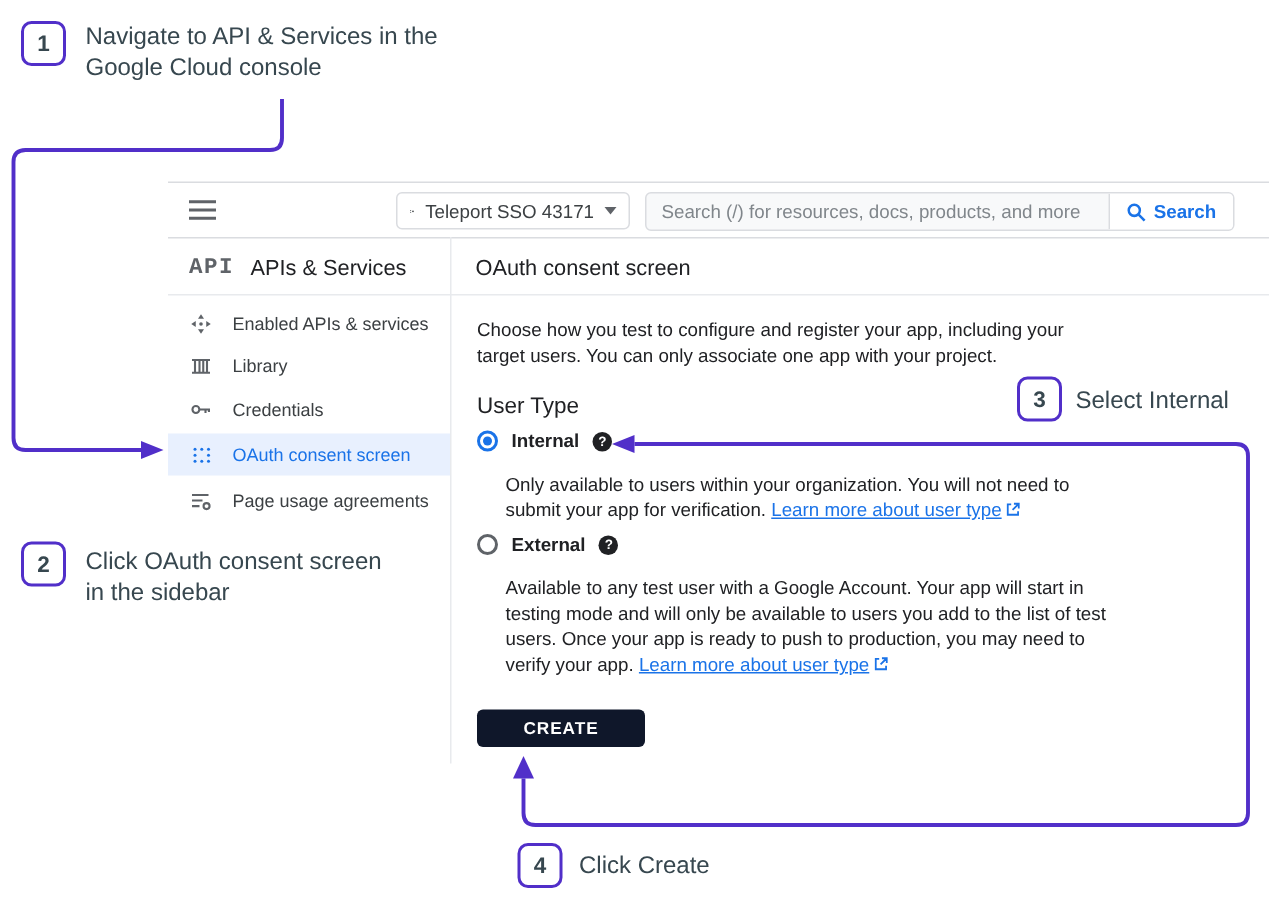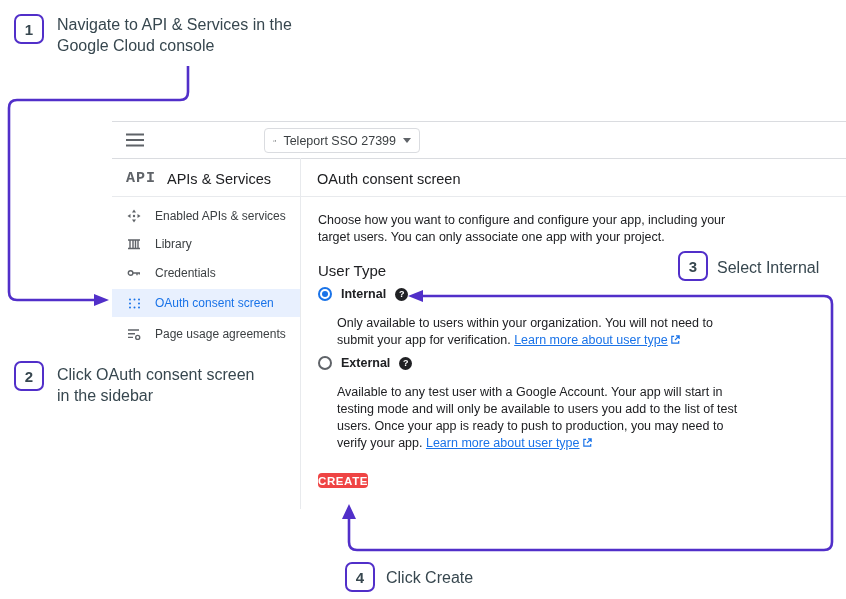--- a/index.html
+++ b/index.html
@@ -63,21 +63,21 @@
   .radio.unsel{border:2px solid #5f6368;}
   .radio-label{font-size:12.5px;font-weight:bold;color:#202124;}
   .help-icon{width:13px;height:13px;border-radius:50%;background:#202124;color:#fff;font-size:9px;
         font-weight:bold;display:flex;align-items:center;justify-content:center;cursor:pointer;}
   .option-desc{position:absolute;left:225px;font-size:12.5px;line-height:17px;color:#202124;}
   .option-desc .desc-text{white-space:pre-line;}
   #desc-internal{top:193px;width:470px;}
   #desc-external{top:262px;width:480px;}
   .learn-link{color:#1a73e8;text-decoration:underline;cursor:pointer;}
   .ext-ico{display:inline-block;vertical-align:-1px;margin-left:2px;}
-  #create-btn{position:absolute;left:206px;top:351px;height:15px;padding:0 0;background:#ef4444;
+  #create-btn{position:absolute;left:206px;top:351px;height:25px;padding:0 31px;background:#0f172a;
         border:none;border-radius:4px;color:#fff;font-size:11.5px;font-weight:bold;letter-spacing:.6px;
         cursor:pointer;font-family:"Liberation Sans",sans-serif;}
 </style>
 </head>
 <body>
 
 <div id="canvas">
 
   <svg id="connectors" viewBox="0 0 846 599">
     <g fill="none" stroke="#512fc9" stroke-width="2.6">
@@ -118,22 +118,32 @@
     <div id="gcp-header">
       <svg id="hamburger" viewBox="0 0 18 14">
         <path d="M0 1.5 H18 M0 7 H18 M0 12.5 H18" stroke="#5f6368" stroke-width="2"></path>
       </svg>
       <div id="project-selector">
         <svg width="14" height="14" viewBox="0 0 14 14">
           <circle cx="3.2" cy="4" r="1.4" fill="#3c4043"></circle>
           <circle cx="3.2" cy="9.3" r="1.4" fill="#3c4043"></circle>
           <circle cx="9.5" cy="6.6" r="2.3" fill="#3c4043"></circle>
         </svg>
-        <span class="pname">Teleport SSO 27399</span>
+        <span class="pname">Teleport SSO 43171</span>
         <span class="caret-down"></span>
+      </div>
+      <div id="search-bar">
+        <input id="search-input" placeholder="Search (/) for resources, docs, products, and more" style="">
+        <button id="search-btn">
+          <svg width="13" height="13" viewBox="0 0 14 14">
+            <circle cx="5.6" cy="5.6" r="4" fill="none" stroke="#1a73e8" stroke-width="1.8"></circle>
+            <path d="M8.7 8.7 L13 13" stroke="#1a73e8" stroke-width="1.8"></path>
+          </svg>
+          <span>Search</span>
+        </button>
       </div>
     </div>
 
     <div id="api-logo">API</div>
     <div id="sidebar-title">APIs &amp; Services</div>
     <div id="page-title">OAuth consent screen</div>
     <div id="subheader-border"></div>
     <div id="v-divider"></div>
 
     <div class="nav-item" id="nav-0">
@@ -183,21 +193,21 @@
     <div class="nav-item" id="nav-4">
       <span class="nav-icon">
         <svg width="14" height="14" viewBox="0 0 14 14" stroke="#5f6368" stroke-width="1.4" fill="none">
           <path d="M1 3 H12 M1 6.7 H8 M1 10.4 H6"></path>
           <circle cx="10.7" cy="10.4" r="2"></circle>
         </svg>
       </span>
       <span class="nav-label">Page usage agreements</span>
     </div>
 
-    <div id="intro">Choose how you want to configure and configure your app, including your
+    <div id="intro">Choose how you test to configure and register your app, including your
 target users. You can only associate one app with your project.</div>
     <div id="user-type">User Type</div>
 
     <div class="radio-row" id="radio-row-internal">
       <span class="radio sel"></span>
       <span class="radio-label">Internal</span>
       <span class="help-icon">?</span>
     </div>
     <div class="option-desc" id="desc-internal">
       <span class="desc-text">Only available to users within your organization. You will not need to

